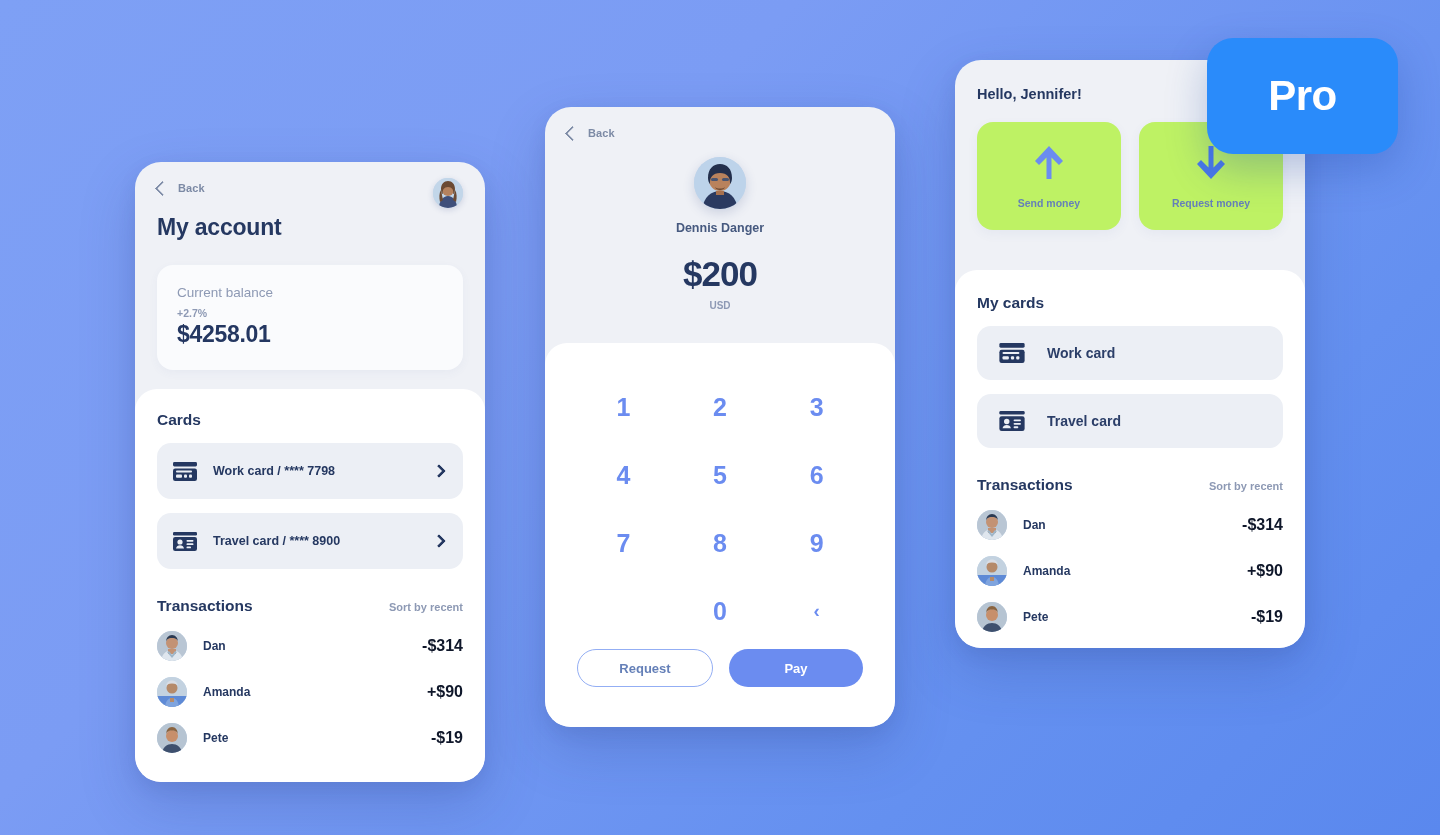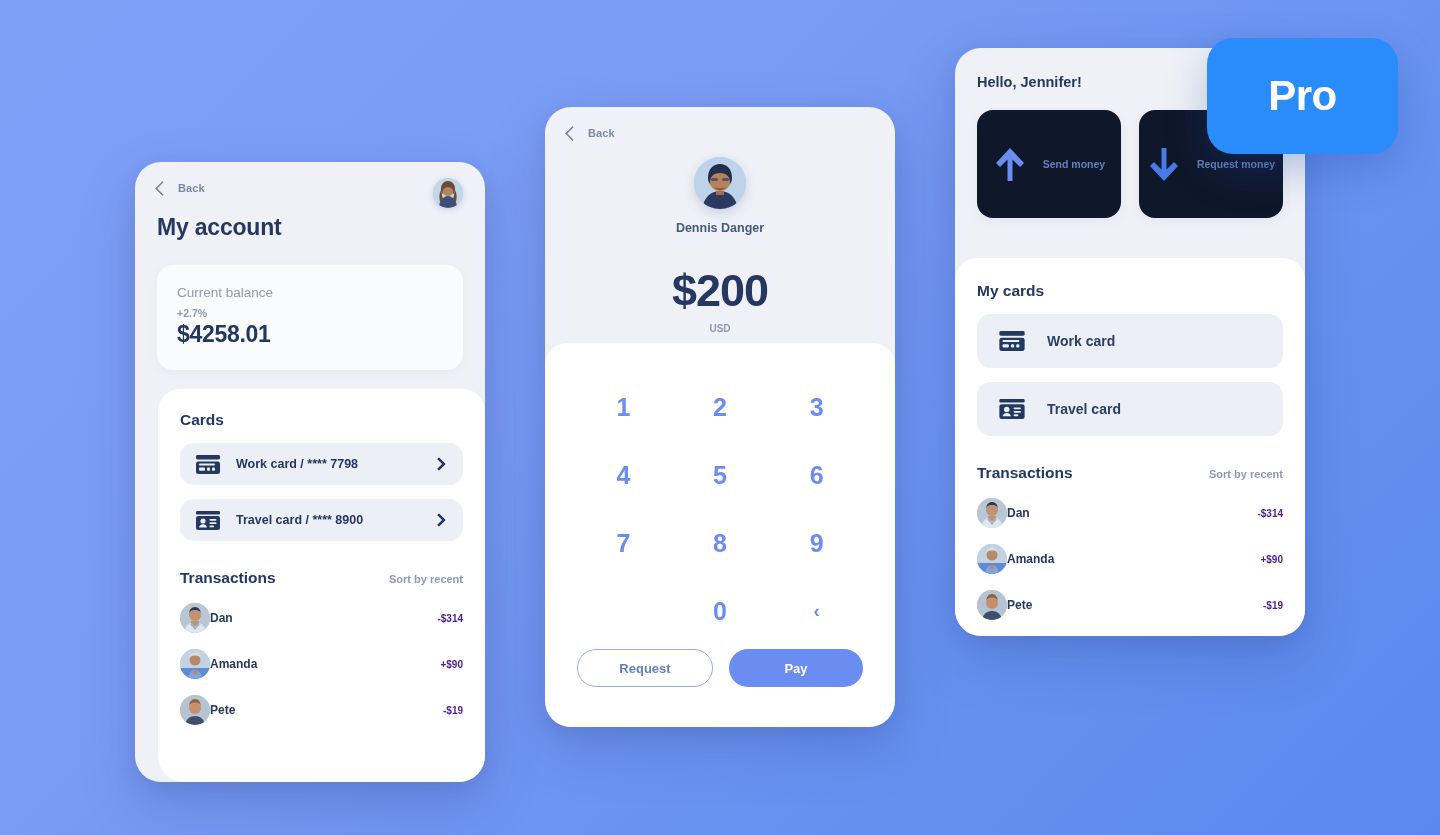--- a/index.html
+++ b/index.html
@@ -64,54 +64,53 @@
     box-shadow: 0 3px 10px rgba(70,90,150,.05);
   }
   .bal-label { font-size: 13.5px; color: #8d99b4; font-weight: 400; }
   .bal-delta { font-size: 10.5px; color: #8d99b4; font-weight: 700; margin-top: 7px; }
   .bal-amount { font-size: 23px; font-weight: 700; color: #243761; margin-top: 2px; letter-spacing: -.3px; }
 
   .p1-sheet {
     position: absolute; left: 0; right: 0; top: 227px; bottom: 0;
     background: #ffffff; border-radius: 22px 22px 26px 26px;
     padding: 22px 22px 12px 22px;
-    margin-left: 23px;
   }
   .sect-title { font-size: 15.5px; font-weight: 700; color: #253861; }
 
   .card-row {
     display: flex; align-items: center; gap: 16px;
     background: #eceff5; border-radius: 14px;
-    height: 42px; padding: 0 16px; margin-top: 14px;
+    height: 56px; padding: 0 16px; margin-top: 14px;
   }
   .card-row .label { font-size: 12.5px; font-weight: 700; color: #253861; flex: 1; }
   .chev-right {
     width: 10px; height: 10px;
     border-right: 3px solid #253861; border-top: 3px solid #253861;
     transform: rotate(45deg); border-radius: 1px; margin-right: 3px;
   }
 
   .tx-head { display: flex; align-items: baseline; justify-content: space-between; margin-top: 28px; }
   .tx-sort { font-size: 11px; font-weight: 600; color: #8d99b4; }
-  .tx-row { display: flex; align-items: center; margin-top: 16px; }
+  .tx-row { display: flex; align-items: center; gap: 16px; margin-top: 16px; }
   .tx-row .tx-avatar { width: 30px; height: 30px; }
   .tx-row .tx-name { font-size: 12px; font-weight: 700; color: #253861; flex: 1; }
-  .tx-row .tx-amt { font-size: 10px; font-weight: 600; color: #4c1d95; }
+  .tx-row .tx-amt { font-size: 16px; font-weight: 600; color: #0f172a; }
 
   
   #phone-pay {
     left: 545px; top: 107px;
     width: 350px; height: 620px;
     background: #eff1f6;
   }
   .p2-top { padding: 20px 22px 0 22px; }
   .payee-wrap { text-align: center; margin-top: 18px; }
   #p2-avatar { width: 52px; height: 52px; margin: 0 auto; box-shadow: 0 4px 12px rgba(40,60,130,.18); }
   .payee-name { font-size: 12.5px; font-weight: 600; color: #46597f; margin-top: 12px; }
-  .pay-amount { font-size: 45px; font-weight: 700; color: #253861; margin-top: 30px; letter-spacing: -1px; }
+  .pay-amount { font-size: 35px; font-weight: 700; color: #253861; margin-top: 19px; letter-spacing: -1px; }
   .pay-cur { font-size: 10px; font-weight: 600; color: #8d99b4; margin-top: 6px; }
 
   .p2-sheet {
     position: absolute; left: 0; right: 0; top: 236px; bottom: 0;
     background: #ffffff; border-radius: 22px 22px 26px 26px;
     padding: 22px 30px 0 30px;
     display: flex; flex-direction: column;
   }
   .keypad { display: grid; grid-template-columns: repeat(3, 1fr); row-gap: 8px; margin-top: 12px; }
   .key {
@@ -124,30 +123,30 @@
   .btn {
     flex: 1; height: 38px; border-radius: 20px;
     display: flex; align-items: center; justify-content: center;
     font-size: 13px; font-weight: 600;
   }
   .btn-outline { border: 1.4px solid #93aef4; color: #6580b8; background: #fff; }
   .btn-solid { background: #6b8cf0; color: #ffffff; font-weight: 700; }
 
   
   #phone-home {
-    left: 955px; top: 48px;
+    left: 955px; top: 60px;
     width: 350px; height: 588px;
     background: #eff1f6;
   }
   .p3-top { padding: 26px 22px 0 22px; }
   .greeting { font-size: 14.5px; font-weight: 600; color: #253861; }
   .quick-grid { display: flex; gap: 18px; margin-top: 20px; }
   .quick-card {
-    flex: 1; height: 108px; background: #0f172a; border-radius: 16px;
-    display: flex; align-items: center; justify-content: center; gap: 16px;
+    flex: 1; height: 108px; background: #bef264; border-radius: 16px;
+    display: flex; flex-direction: column; align-items: center; justify-content: center; gap: 16px;
     box-shadow: 0 4px 12px rgba(70,90,150,.06);
   }
   .quick-label { font-size: 10.5px; font-weight: 600; color: #6580b8; }
 
   .p3-sheet {
     position: absolute; left: 0; right: 0; top: 210px; bottom: 0;
     background: #ffffff; border-radius: 22px 22px 26px 26px;
     padding: 24px 22px 0 22px;
   }
   .p3-card-row { height: 54px; background: #eceff5; border-radius: 14px;

